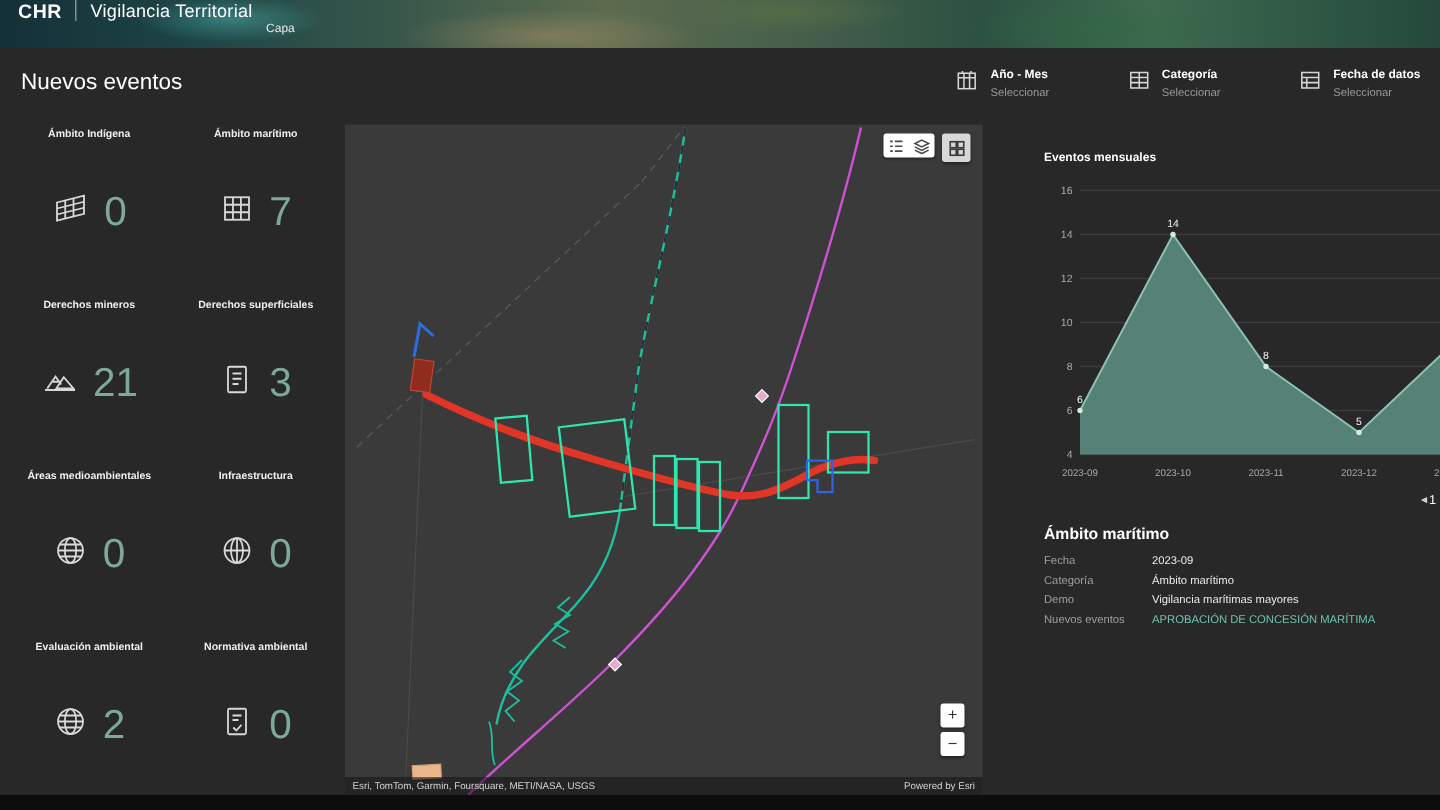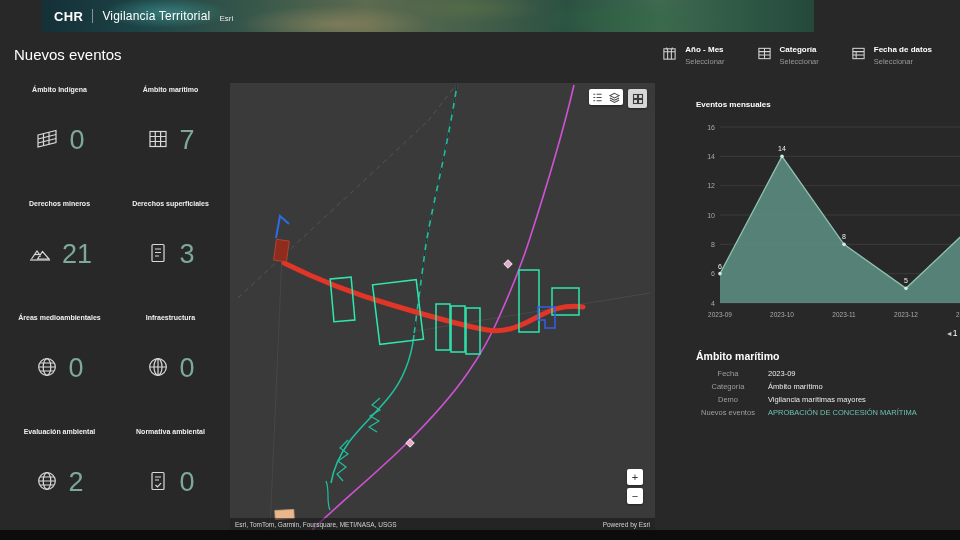--- a/index.html
+++ b/index.html
@@ -1,35 +1,35 @@
 <!DOCTYPE html>
 <html><head>
 <meta charset="utf-8">
 <style>
   html,body{margin:0;padding:0;background:#000;}
   .screen{position:relative;width:960px;height:540px;background:#282828;overflow:hidden;
           font-family:"Liberation Sans",sans-serif;-webkit-font-smoothing:antialiased;}
 
   
-  .banner{position:absolute;left:0;top:0;width:772px;height:32px;display:flex;align-items:center;
+  .banner{position:absolute;left:0;top:0;width:960px;height:32px;display:flex;align-items:flex-start;
     padding:0 12px;box-sizing:border-box;gap:9px;
     background:
       radial-gradient(90px 22px at 16% 40%, rgba(80,190,185,0.45), transparent 70%),
       radial-gradient(140px 26px at 38% 75%, rgba(175,150,105,0.45), transparent 70%),
       radial-gradient(110px 22px at 55% 25%, rgba(95,115,70,0.55), transparent 70%),
       radial-gradient(130px 26px at 76% 60%, rgba(45,105,65,0.5), transparent 70%),
-      linear-gradient(90deg,#143038 0%,#1e4547 14%,#39584a 28%,#5d6b4f 42%,#46604b 55%,#2c5142 68%,#3f6a50 80%,#2e5644 92%,#24493c 100%); margin-left: 42px;}
+      linear-gradient(90deg,#143038 0%,#1e4547 14%,#39584a 28%,#5d6b4f 42%,#46604b 55%,#2c5142 68%,#3f6a50 80%,#2e5644 92%,#24493c 100%);}
   .logo{font-weight:bold;font-size:13px;color:#fff;letter-spacing:.4px;}
   .hdr-div{width:1px;height:14px;background:rgba(255,255,255,.45);}
   .app-title{font-size:12px;color:#fff;font-weight:400;letter-spacing:.2px;}
   .badge{font-size:8px;color:#e9e9e9;align-self:center;margin-top:4px;}
 
   
   .page-title{position:absolute;left:14px;top:46px;font-size:15px;color:#fff;font-weight:400;}
-  .filters{position:absolute;right:28px;top:45px;display:flex;gap:32px;}
+  .filters{position:absolute;right:13px;top:45px;display:flex;gap:52px;}
   .filter{display:flex;gap:8px;align-items:flex-start;cursor:pointer;}
   .f-icon{margin-top:1px;display:block;}
   .f-label{display:block;font-size:8px;font-weight:bold;color:#fff;}
   .f-value{display:block;font-size:7.5px;color:#9a9a9a;margin-top:3px;}
 
   
   .stats{position:absolute;left:0;top:74px;width:230px;height:456px;display:grid;
          grid-template-columns:1fr 1fr;grid-auto-rows:114px;padding:6px 4px 0;box-sizing:border-box;}
   .stat{display:flex;flex-direction:column;align-items:center;gap:32px;padding-top:6px;}
   .stat-label{font-size:7px;font-weight:bold;color:#f0f0f0;text-align:center;max-width:104px;line-height:1.25;}
@@ -55,36 +55,36 @@
   .right-panel{position:absolute;left:694px;top:82px;width:294px;margin-top:18px;}
   .chart-title{font-size:8px;font-weight:bold;color:#fff;margin:0 0 2px 2px;}
   #chart-svg{width:290px;height:212px;display:block;}
   #chart-svg text{font-family:"Liberation Sans",sans-serif;}
   .pagination{display:flex;justify-content:flex-end;align-items:center;margin-top:5px;}
   .pg-btn{font-size:7px;color:#cfcfcf;cursor:pointer;}
   .pg-label{font-size:8.5px;color:#fff;}
   .detail{margin-top:12px;padding-left:2px;}
   .detail-title{font-size:10.5px;font-weight:bold;color:#fff;margin-bottom:7px;}
   .detail-rows{display:grid;grid-template-columns:64px 1fr;column-gap:8px;row-gap:4px;font-size:7.5px;}
-  .d-label{color:#9f9f9f;text-align:center;}
+  .d-label{color:#9f9f9f;text-align:left;}
   .d-value{color:#eaeaea;}
   .d-value.link{color:#6fc0ae;cursor:pointer;}
 
   .footer-bar{position:absolute;left:0;bottom:0;width:960px;height:10px;background:#0c0c0c;}
 </style>
 </head>
 <body>
 
 <div class="screen">
 
   <header class="banner">
     <span class="logo">CHR</span>
     <span class="hdr-div"></span>
     <span class="app-title">Vigilancia Territorial</span>
-    <span class="badge">Esri</span>
+    <span class="badge">Capa</span>
   </header>
 
   <div class="page-title">Nuevos eventos</div>
 
   <div class="filters">
     <div class="filter">
       <span class="f-icon">
         <svg width="15" height="15" viewBox="0 0 16 16" fill="none" stroke="#d5d5d5" stroke-width="1.1">
             <rect x="2" y="3" width="12" height="11"></rect>
             <path d="M2 6.2h12M6 3v11M10 3v11M5 1.5v2M11 1.5v2"></path>

